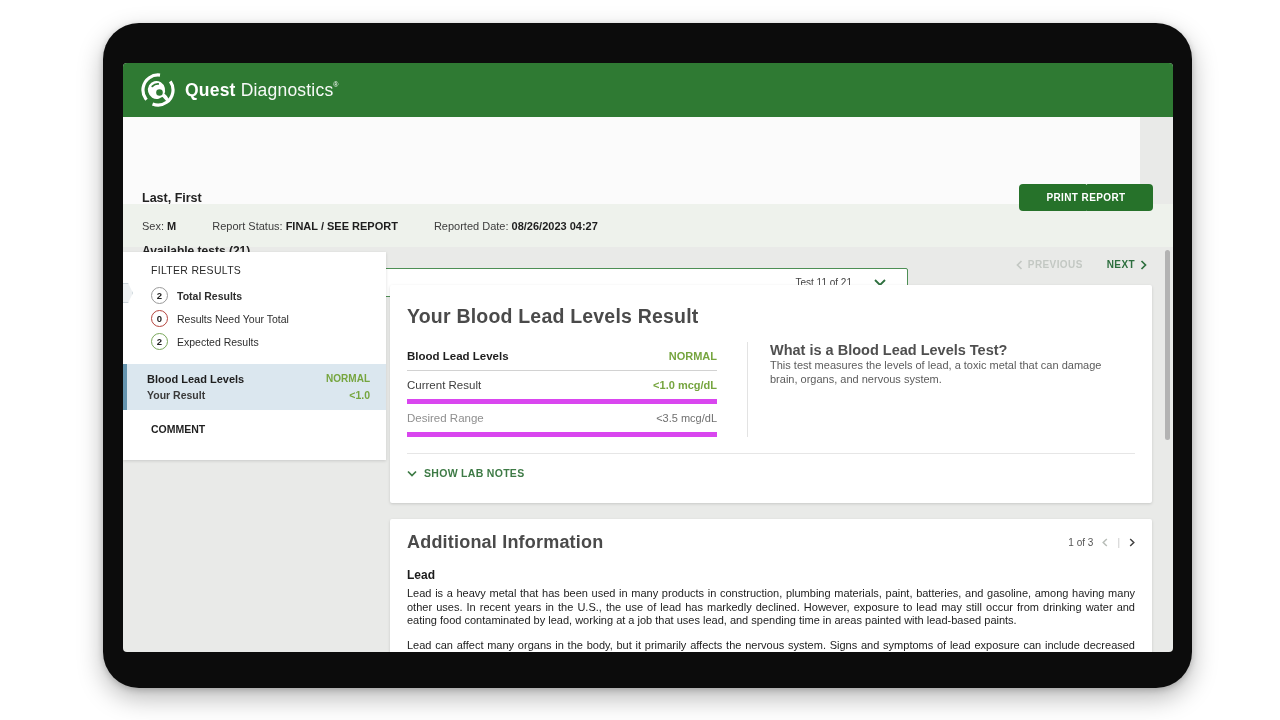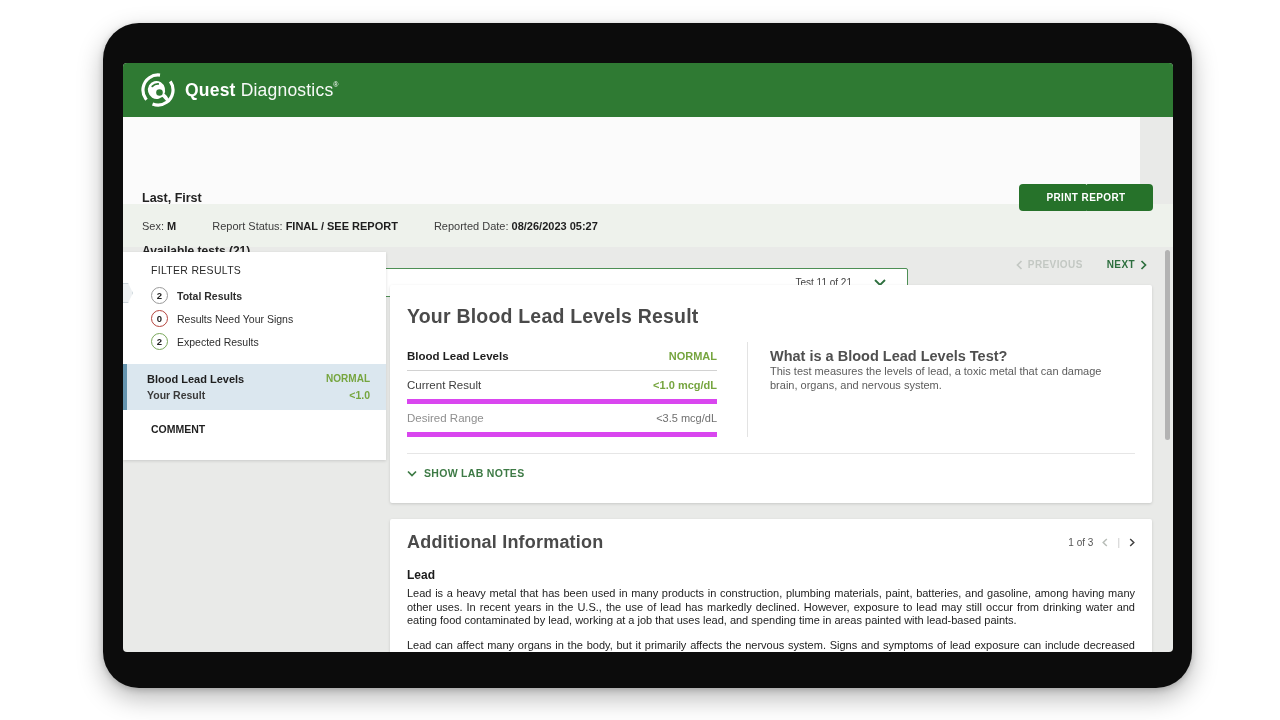--- a/index.html
+++ b/index.html
@@ -83,21 +83,21 @@
   .col-left { width:340px; padding-right:30px; }
   .col-right { flex:1; padding-left:22px; padding-right:26px; border-left:1px solid #e3e3e3; }
   .trow { display:flex; justify-content:space-between; align-items:center; padding:8px 0;
           border-bottom:5px solid #d946ef; }
   .trow.head { border-bottom:1px solid #d2d2d2; }
   .t-label { font-size:11.5px; color:#3d3d3d; }
   .t-label.bold { font-weight:bold; color:#1e1e1e; }
   .t-label.dim, .t-val.dim { color:#8f8f8f; }
   .t-val { font-size:11px; font-weight:bold; }
   .t-val.plain { font-weight:normal; color:#6f6f6f; }
-  .about-title { font-size:14.5px; color:#4f4f4f; margin-top:6px; }
+  .about-title { font-size:14.5px; color:#4f4f4f; margin-top:0; }
   .about-body { font-size:11px; color:#5c5c5c; line-height:14px; }
   .lab-notes { margin-top:16px; border-top:1px solid #e6e6e6; padding-top:13px; display:flex;
                align-items:center; gap:7px; font-size:10.5px; font-weight:bold; letter-spacing:.3px; cursor:pointer; }
 
   .info-card { top:272px; height:170px; }
   .info-head { display:flex; justify-content:space-between; align-items:center; margin-top:13px; }
   .info-title { font-size:18px; color:#4a4a4a; letter-spacing:.2px; }
   .pagination { display:flex; align-items:center; gap:9px; }
   .pag-count { font-size:10px; color:#555; }
   .pag-divider { color:#c9c9c9; font-size:10px; }
@@ -128,21 +128,21 @@
       </header>
 
       <section class="patient-bar">
         <div class="tint-band"></div>
 
         <div class="patient-name">Last, First</div>
 
         <div class="patient-meta">
           <span><span>Sex:</span> <b>M</b></span>
           <span><span>Report Status:</span> <b>FINAL / SEE REPORT</b></span>
-          <span><span>Reported Date:</span> <b>08/26/2023 05:27</b></span>
+          <span><span>Reported Date:</span> <b>08/26/2023 04:27</b></span>
         </div>
 
         <button class="print-btn" style="background: rgb(38, 114, 42);">
           <svg width="13" height="12" viewBox="0 0 13 12">
             <rect x="3" y="0" width="7" height="3" fill="#fff"></rect>
             <rect x="0.5" y="3.5" width="12" height="5" rx="1" fill="#fff"></rect>
             <rect x="3" y="7" width="7" height="5" fill="#fff" stroke="#26722a" stroke-width="1"></rect>
           </svg>
           <span>PRINT REPORT</span>
           <svg width="9" height="6" viewBox="0 0 10 6">
@@ -168,21 +168,21 @@
           <div class="side-arrow"></div>
           <div class="filter-title">FILTER RESULTS</div>
 
           <div class="filter-list">
             <div class="filter-item">
               <span class="f-circle" style="border-color: rgb(154, 154, 154);">2</span>
               <span class="f-label bold">Total Results</span>
             </div>
             <div class="filter-item">
               <span class="f-circle" style="border-color: rgb(181, 69, 62);">0</span>
-              <span class="f-label">Results Need Your Signs</span>
+              <span class="f-label">Results Need Your Total</span>
             </div>
             <div class="filter-item">
               <span class="f-circle" style="border-color: rgb(122, 168, 91);">2</span>
               <span class="f-label">Expected Results</span>
             </div>
           </div>
 
           <div class="sel-test">
             <div class="sel-bar"></div>
             <div class="sel-row">

